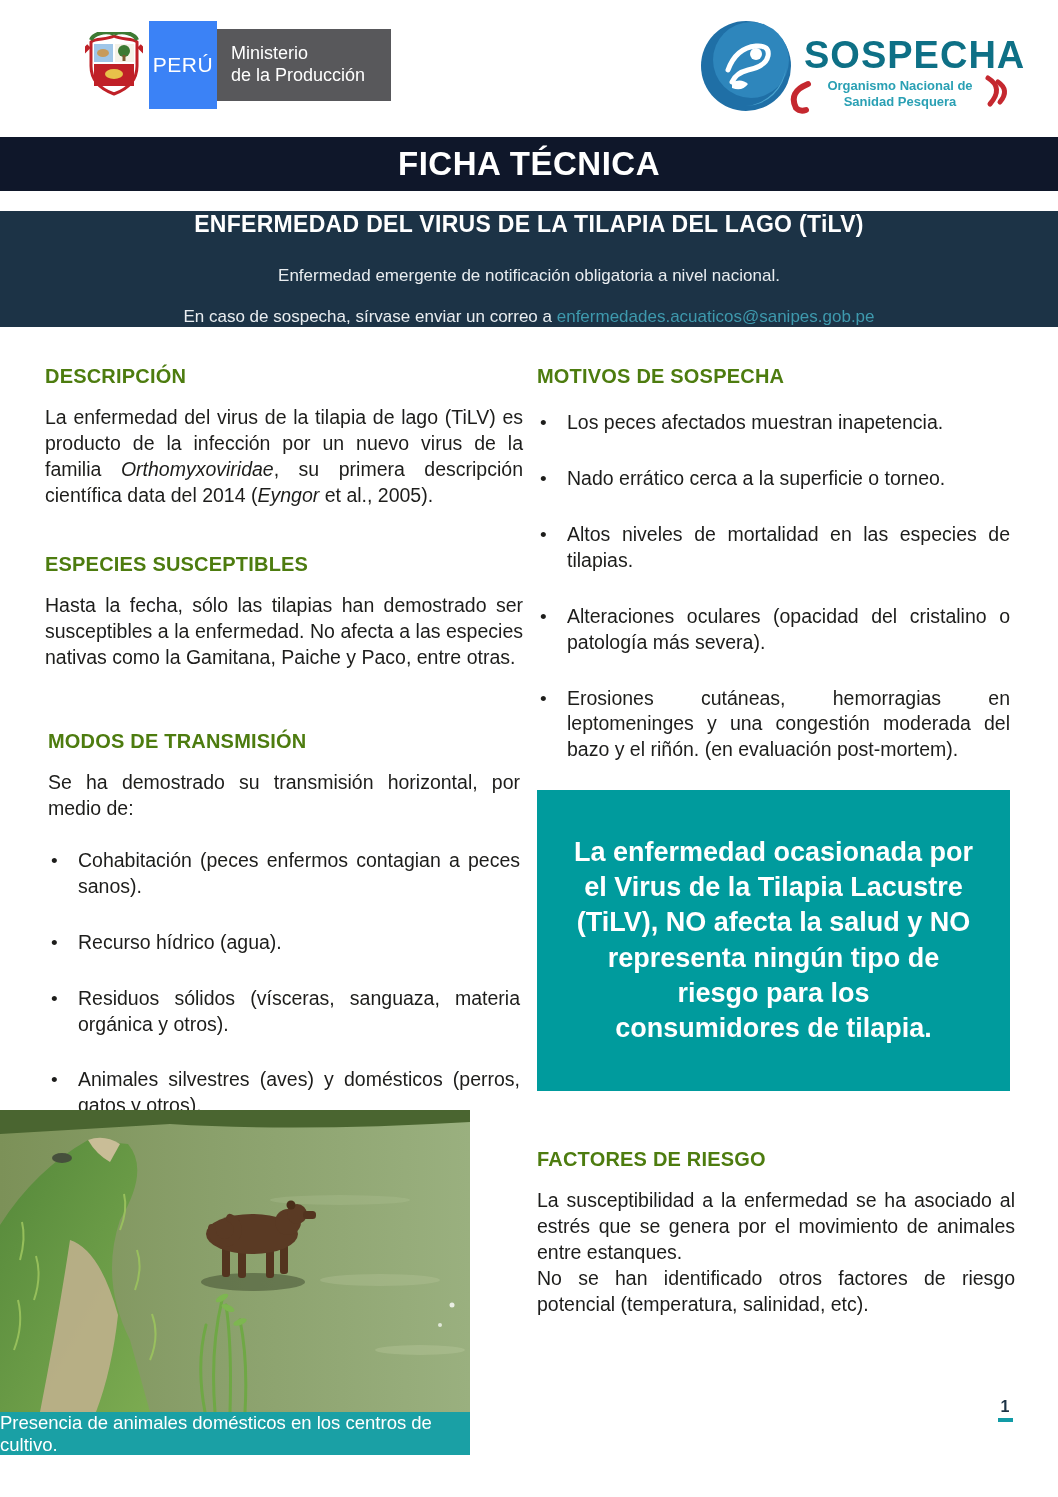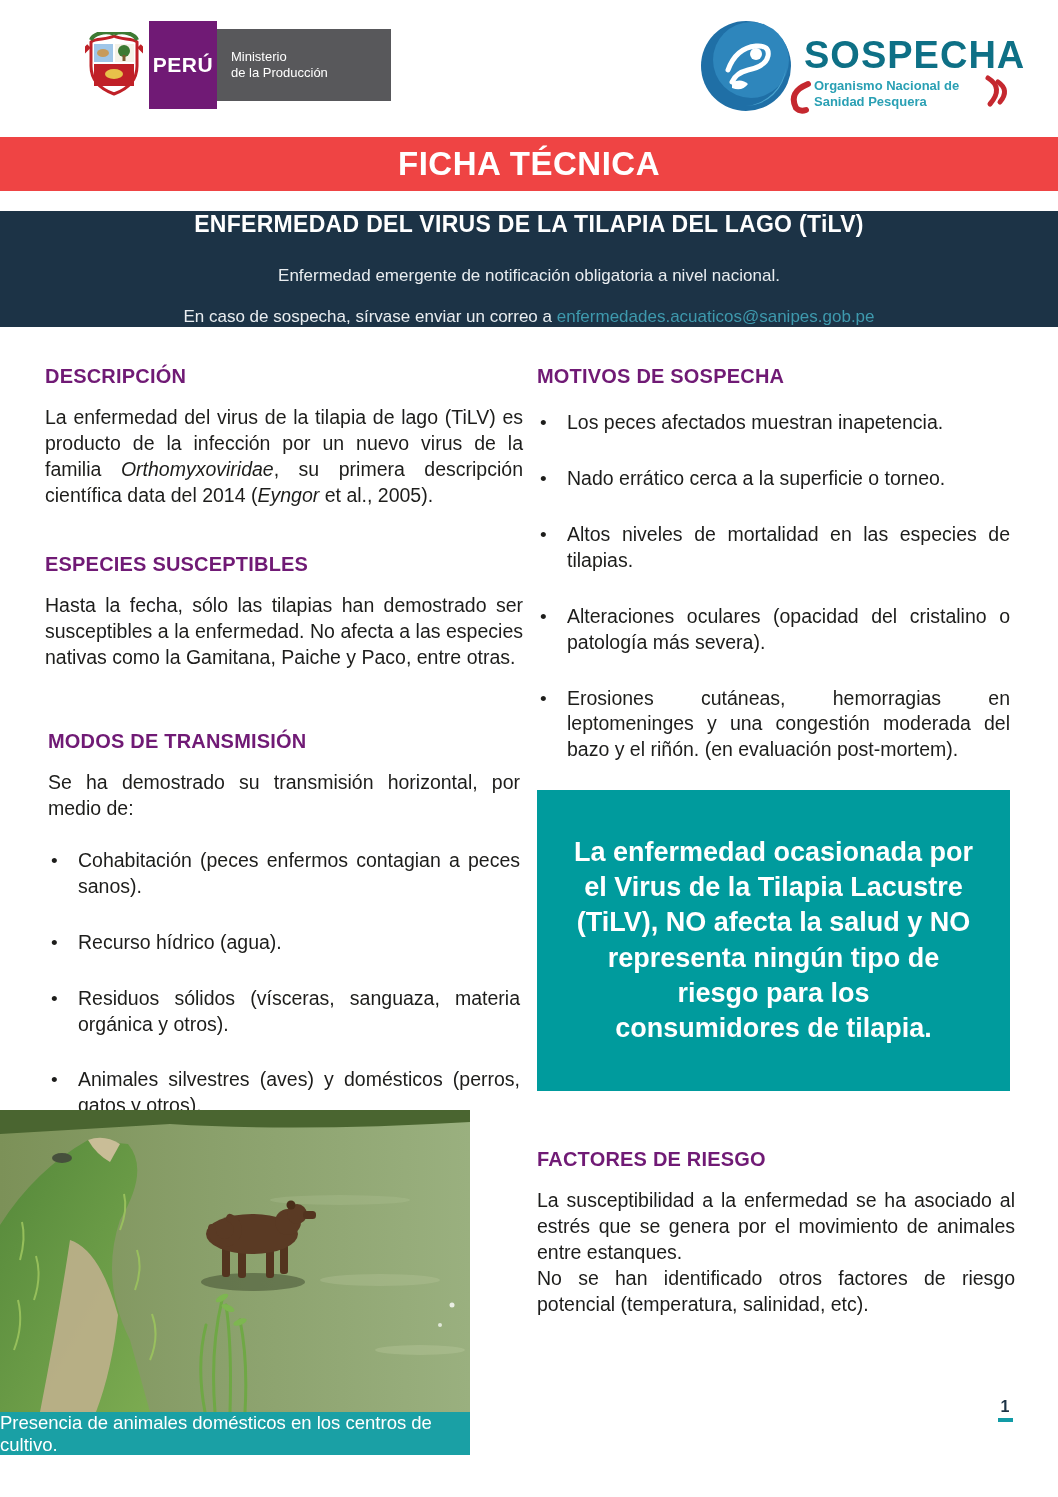--- a/index.html
+++ b/index.html
@@ -3,47 +3,47 @@
 <meta charset="utf-8">
 <style>
   * { margin:0; padding:0; box-sizing:border-box; }
   html,body { background:#ffffff; }
   body { font-family:"Liberation Sans", sans-serif; color:#1d1d1b; }
   .page { position:relative; width:1058px; height:1497px; background:#fff; overflow:hidden; }
 
   
   .gov-logo { position:absolute; left:85px; top:28px; height:74px; display:flex; align-items:center; }
   .coat { width:58px; height:66px; margin-right:6px; }
-  .peru-box { width:68px; height:88px; background:#701a75; color:#fff; display:flex; align-items:center; justify-content:center;
-              font-size:21px; font-weight:bold; letter-spacing:.5px; }
+  .peru-box { width:68px; height:88px; background:#3b82f6; color:#fff; display:flex; align-items:center; justify-content:center;
+              font-size:21px; font-weight:normal; letter-spacing:.5px; }
   .ministry-box { width:174px; height:72px; background:#58585b; color:#fff; display:flex; align-items:center;
-                  padding-left:14px; font-size:13px; line-height:1.2; white-space:pre-line; }
+                  padding-left:14px; font-size:18px; line-height:1.2; white-space:pre-line; }
   .sanipes-logo { position:absolute; left:698px; top:12px; width:300px; height:106px; }
   .sanipes-emblem { position:absolute; left:0; top:6px; width:96px; height:96px; }
   .sanipes-name { position:absolute; left:106px; top:22px; width:190px; text-align:center;
                   font-size:38px; font-weight:bold; letter-spacing:1px; color:#0e7086; }
-  .sanipes-tagline { position:absolute; left:116px; top:66px; width:172px; 
+  .sanipes-tagline { position:absolute; left:116px; top:66px; width:172px; text-align:center;
                      font-size:13px; font-weight:bold; line-height:1.25; color:#2aa0b4; white-space:pre-line; }
   .swoosh { position:absolute; width:30px; height:34px; }
   .swoosh-left { left:88px; top:68px; }
   .swoosh-right { left:286px; top:62px; }
 
   
-  .teal-banner { position:absolute; left:0; top:137px; width:1058px; height:54px; background:#ef4444;
+  .teal-banner { position:absolute; left:0; top:137px; width:1058px; height:54px; background:#0f172a;
                  display:flex; align-items:center; justify-content:center; }
   .teal-banner h1 { color:#fff; font-size:33px; font-weight:bold; letter-spacing:.5px; }
   .navy-banner { position:absolute; left:0; top:211px; width:1058px; height:116px; background:#1c3346;
                  display:flex; flex-direction:column; align-items:center; justify-content:space-between; text-align:center; }
   .navy-title { color:#fff; font-size:23px; font-weight:bold; letter-spacing:.3px; margin-bottom:7px; }
   .navy-line { color:#e9edf0; font-size:17px; margin-top:4px; }
   .navy-line a { color:#3e99ad; text-decoration:none; }
 
   
   .sec { position:absolute; width:478px; }
-  .sec h2 { color:#701a75; font-size:20px; font-weight:bold; letter-spacing:.2px; margin-bottom:17px; }
+  .sec h2 { color:#4d7c0f; font-size:20px; font-weight:bold; letter-spacing:.2px; margin-bottom:17px; }
   .sec p { font-size:19.5px; line-height:1.33; text-align:justify; }
   .sec p + p { }
   .bullets { list-style:none; margin-top:26px; }
   .bullets li { position:relative; padding-left:30px; font-size:19.5px; line-height:1.33;
                 text-align:justify; margin-bottom:30px; }
   .bullets li::before { content:"•"; position:absolute; left:3px; top:0; font-size:19px; }
   .bullets.tight { margin-top:0; }
   .em { font-style:italic; }
 
   

